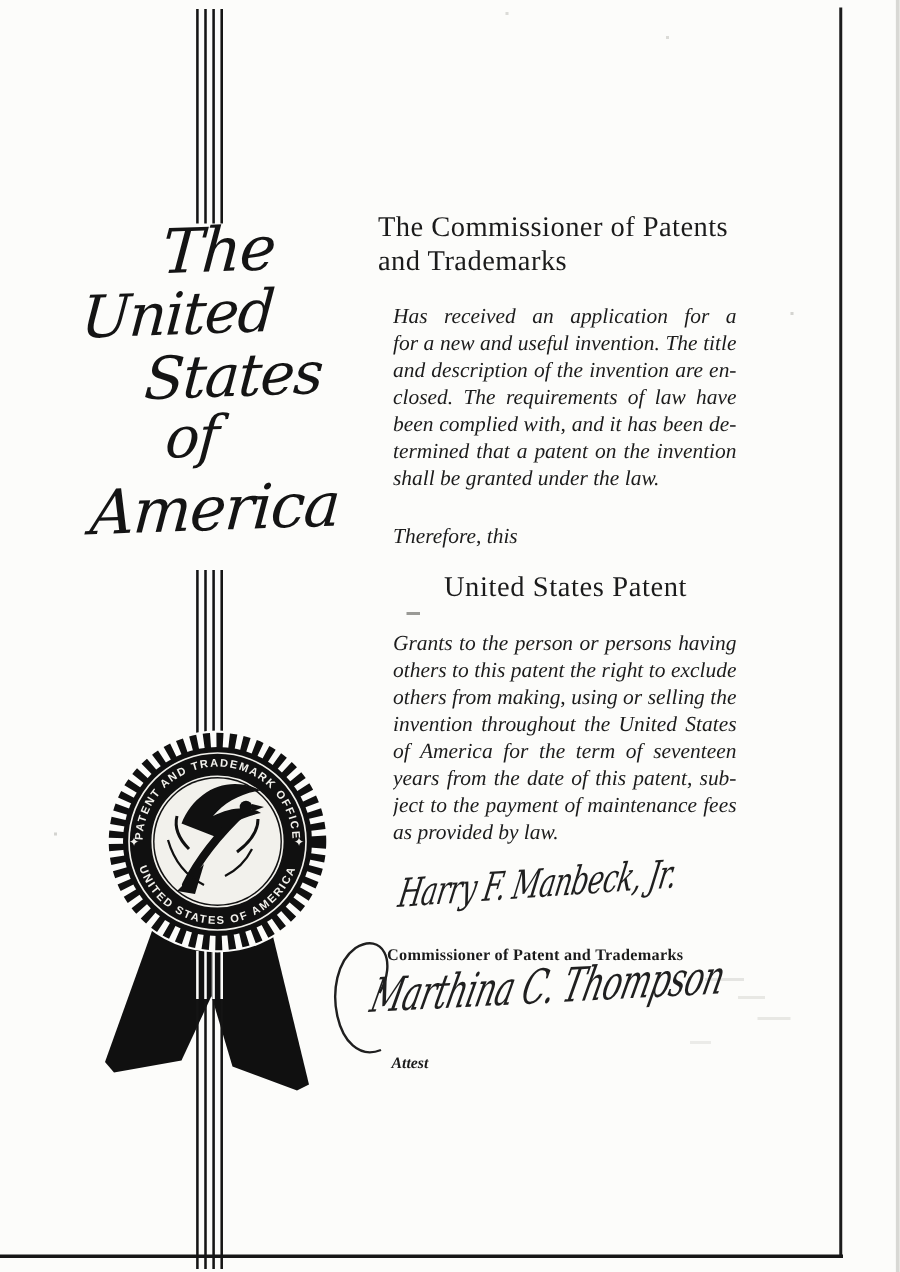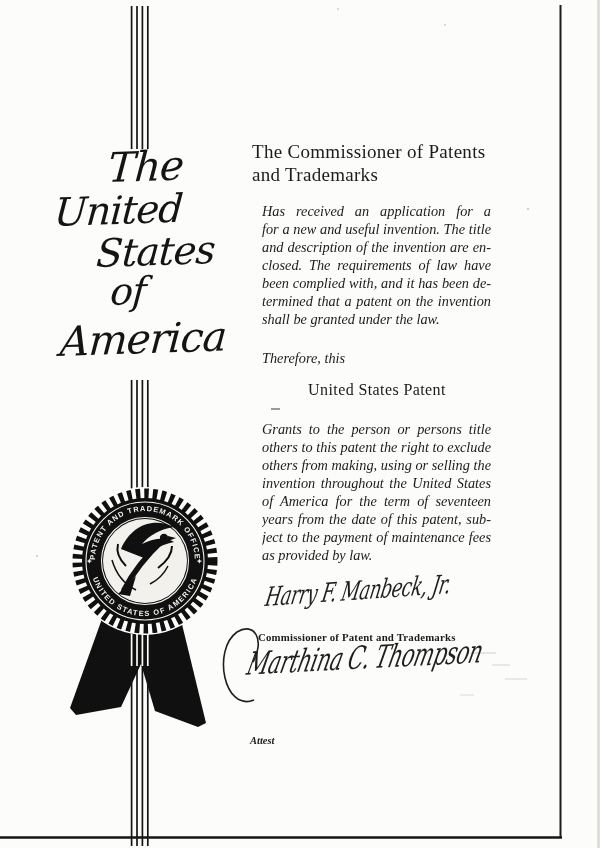--- a/index.html
+++ b/index.html
@@ -26,32 +26,32 @@
 
   
   .heading{left:252px;top:140px;width:250px;text-align:left;
     font-size:19px;line-height:23px;letter-spacing:.3px;}
   .body-par{width:229px;font-style:italic;font-size:14.3px;line-height:18px;}
   .par1{left:262px;top:202px;}
   .par2{left:262px;top:420px;}
   .jline{text-align:justify;text-align-last:justify;height:18px;overflow:hidden;}
   .jline.last{text-align-last:left;}
   .therefore{left:262px;top:350px;font-style:italic;font-size:14.3px;}
-  .usp{left:252px;top:381px;width:250px;text-align:center;font-size:16px;letter-spacing:.4px;}
+  .usp{left:252px;top:381px;width:250px;text-align:center;font-size:19px;letter-spacing:.4px;}
 
   .script{
     font-family:"DejaVu Serif",serif;font-style:italic;color:#1f1f1f;
     transform-origin:0 50%;white-space:nowrap;
   }
   .sig1{left:266px;top:586px;font-size:18px;
     transform:rotate(-4deg) skewX(-14deg) scaleY(1.45);letter-spacing:-.5px;}
   .sig2{left:248px;top:652px;font-size:21px;
     transform:rotate(-3deg) skewX(-16deg) scaleY(1.5);letter-spacing:-.5px;}
   .comm-label{left:258px;top:631px;font-size:10.8px;font-weight:bold;letter-spacing:.2px;}
-  .attest{left:250px;top:704px;font-size:10.5px;font-weight:bold;font-style:italic;margin-top:31px;}
+  .attest{left:261px;top:704px;font-size:10.5px;font-weight:bold;font-style:italic;}
 </style>
 </head>
 <body>
 
 <div class="page">
 
   <svg class="deco" width="600" height="848" viewBox="0 0 600 848">
 
     <g stroke="#141414" stroke-width="1.7">
       <line x1="131.6" y1="6" x2="131.6" y2="149"></line>
@@ -157,21 +157,21 @@
     <div class="jline">been complied with, and it has been de-</div>
     <div class="jline">termined that a patent on the invention</div>
     <div class="jline last">shall be granted under the law.</div>
   </div>
 
   <div class="txt therefore">Therefore, this</div>
 
   <div class="txt usp">United States Patent</div>
 
   <div class="txt body-par par2">
-    <div class="jline">Grants to the person or persons title</div>
+    <div class="jline">Grants to the person or persons having</div>
     <div class="jline">others to this patent the right to exclude</div>
     <div class="jline">others from making, using or selling the</div>
     <div class="jline">invention throughout the United States</div>
     <div class="jline">of America for the term of seventeen</div>
     <div class="jline">years from the date of this patent, sub-</div>
     <div class="jline">ject to the payment of maintenance fees</div>
     <div class="jline last">as provided by law.</div>
   </div>
 
   <div class="txt script sig1">Harry F. Manbeck, Jr.</div>

